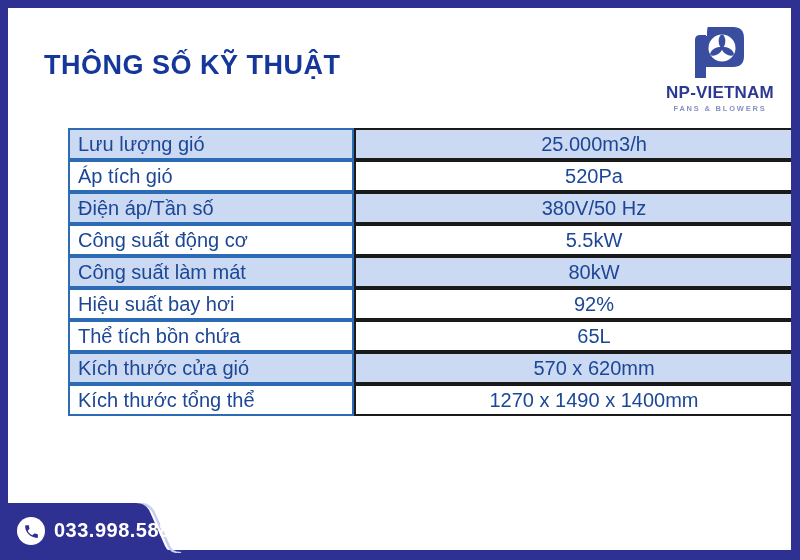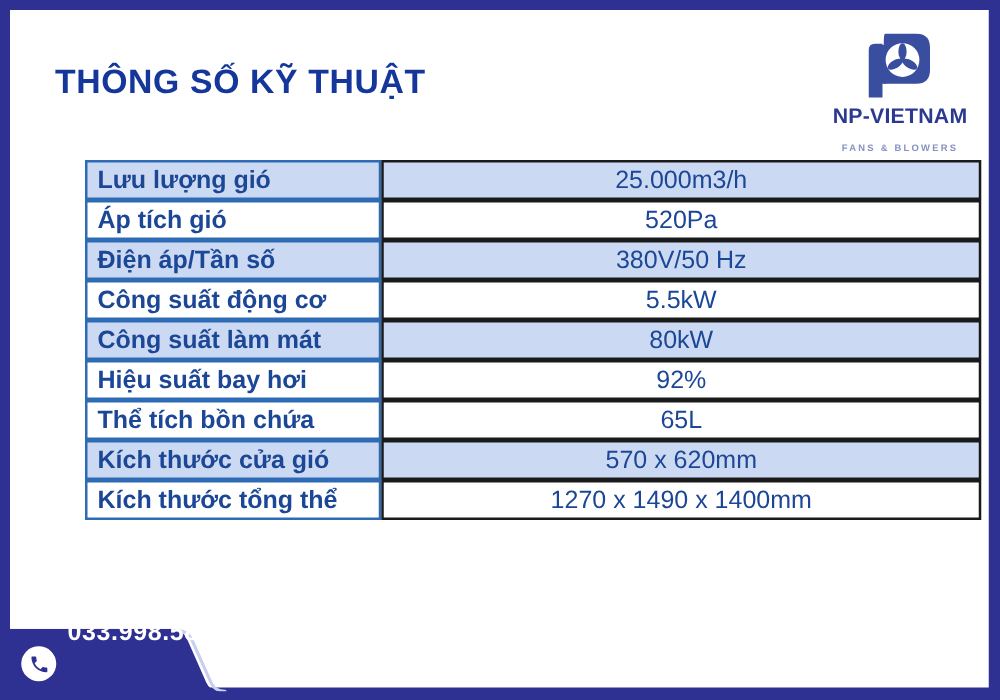--- a/index.html
+++ b/index.html
@@ -36,47 +36,47 @@
   .logo{
     position:absolute;top:24px;left:655px;width:130px;text-align:center;z-index:6;
   }
   .logo svg{display:block;margin:0 auto;}
   .logo-name{
     font-size:17px;font-weight:700;color:var(--logo-name);
     letter-spacing:.2px;margin-top:2px;white-space:nowrap;
   }
   .logo-tag{
     font-size:7.5px;font-weight:700;color:var(--logo-tagline);
-    letter-spacing:1.8px;margin-top:11px;white-space:nowrap;text-align:center;
+    letter-spacing:1.8px;margin-top:1px;white-space:nowrap;text-align:center;
   }
   table.spec{
     position:absolute;left:68px;top:128px;width:662px;
     border-collapse:separate;border-spacing:0;table-layout:fixed;
   }
   table.spec td{
     box-sizing:border-box;height:32px;font-size:20px;
     color:var(--text);background:#ffffff;overflow:hidden;white-space:nowrap;
   }
   td.label{
-    width:237px;border:2px solid var(--label-border);
-    font-weight:700;padding:0 0 0 8px;
+    width:286px;border:2px solid var(--label-border);
+    font-weight:400;padding:0 0 0 8px;
   }
   td.value{
     width:480px;border:2px solid var(--value-border);
     text-align:center;font-weight:400;
   }
   tr.alt td{background:var(--row-alt);}
   .banner-wrap{position:absolute;left:0;top:503px;width:220px;height:57px;z-index:6;}
   .call-circle{
     position:absolute;left:17px;top:517px;width:28px;height:28px;
     border-radius:50%;background:#ffffff;z-index:7;
     display:flex;align-items:center;justify-content:center;
   }
   .phone{
-    position:absolute;left:54px;top:495px;z-index:7;
+    position:absolute;left:54px;top:519px;z-index:7;
     font-size:20px;font-weight:700;color:#ffffff;letter-spacing:.5px;
   }
 </style>
 </head>
 <body>
 
 <div class="page-root">
 
   <div class="frame"></div>
 

